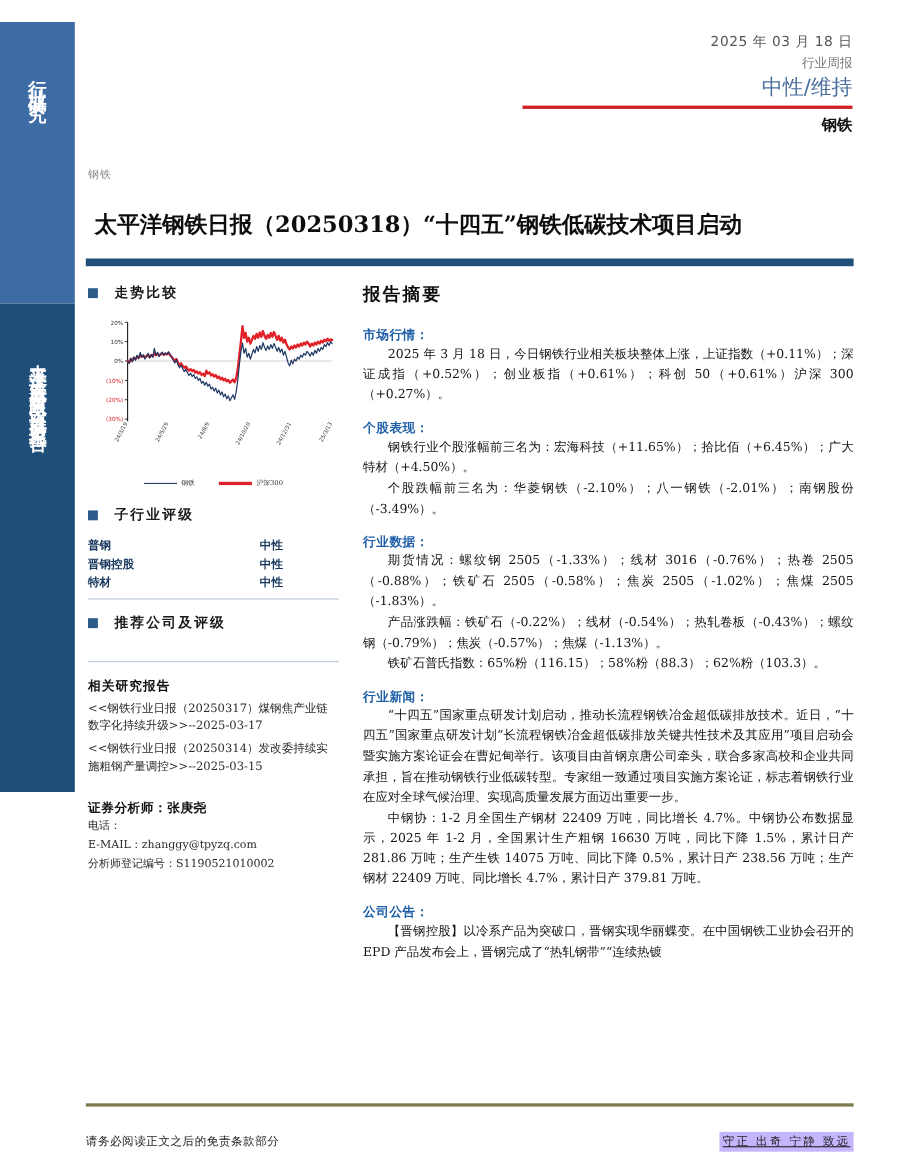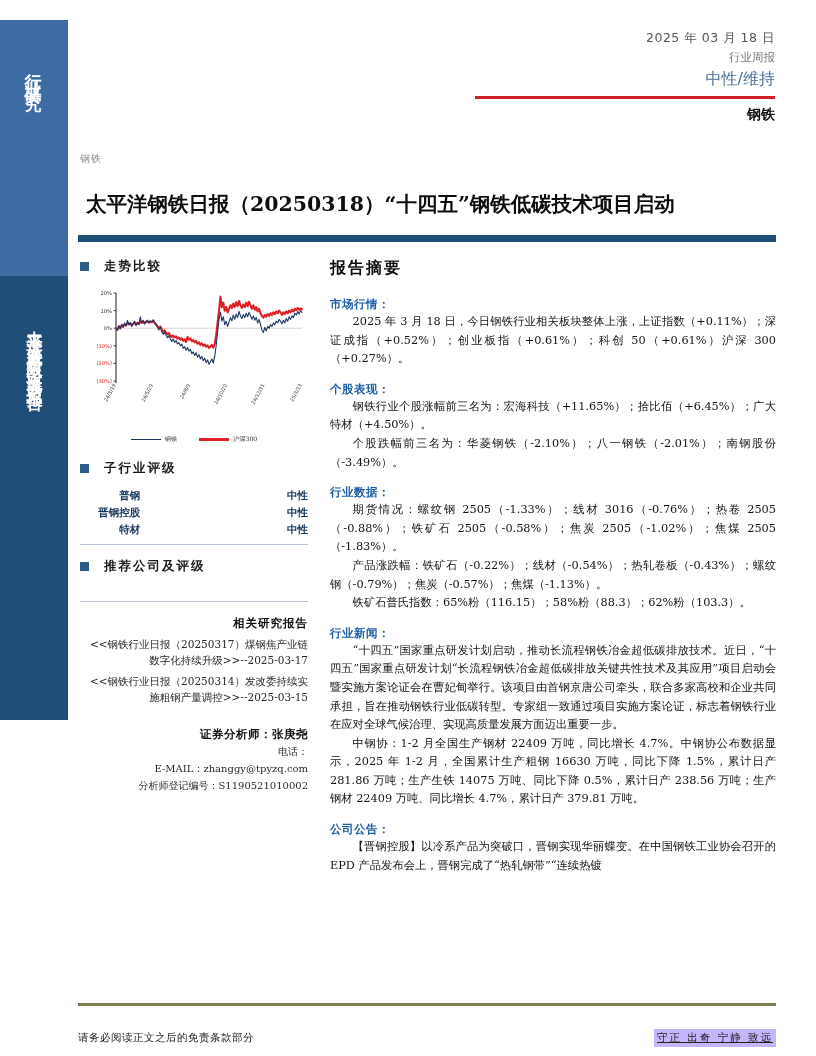--- a/index.html
+++ b/index.html
@@ -37,21 +37,21 @@
   .sb-bottom .vtext {
     position:absolute; left:50%; transform:translateX(-50%);
     top:42px; font-size:16px; letter-spacing:4px;
   }
 
   
   .header { position:absolute; right:41px; top:28px; width:300px; text-align:right; }
   .hdr-date { font-size:12.5px; color:#555; letter-spacing:.5px; line-height:20px; }
   .hdr-type { font-size:11.5px; color:#777; line-height:18px; }
   .hdr-rating {
-    font-size:16px; color:#4a6f9c; line-height:26px;
+    font-size:19px; color:#4a6f9c; line-height:26px;
     font-family:"DejaVu Sans","Liberation Sans",sans-serif;
   }
   .hdr-rule { height:2.5px; background:#cf2027; margin:4px 0 2px 0; }
   .hdr-sector {
     font-size:14px; color:#111; font-weight:700; line-height:26px;
     font-family:"DejaVu Serif","Liberation Serif",serif;
   }
 
   
   .kicker {
@@ -64,21 +64,21 @@
     font-size:20.5px; color:#0d0d0d; font-weight:700; letter-spacing:0px;
     font-family:"DejaVu Serif","Liberation Serif",serif;
     white-space:nowrap;
   }
   .title-rule {
     position:absolute; left:78px; top:235px; width:698px; height:7px;
     background:#1f4e79;
   }
 
   
-  .col-left { position:absolute; left:80px; top:258px; width:228px;text-align:right; }
+  .col-left { position:absolute; left:80px; top:258px; width:228px; }
   .col-right { position:absolute; left:330px; top:258px; width:446px; }
 
   
   .sec-head { display:flex; align-items:center; margin-bottom:6px; }
   .bullet { width:9px; height:9px; background:#2e5c8a; display:inline-block; margin-right:15px; }
   .sec-title {
     font-size:12.5px; font-weight:700; color:#1a1a1a;
     font-family:"DejaVu Serif","Liberation Serif",serif; letter-spacing:2px;
   }
 

